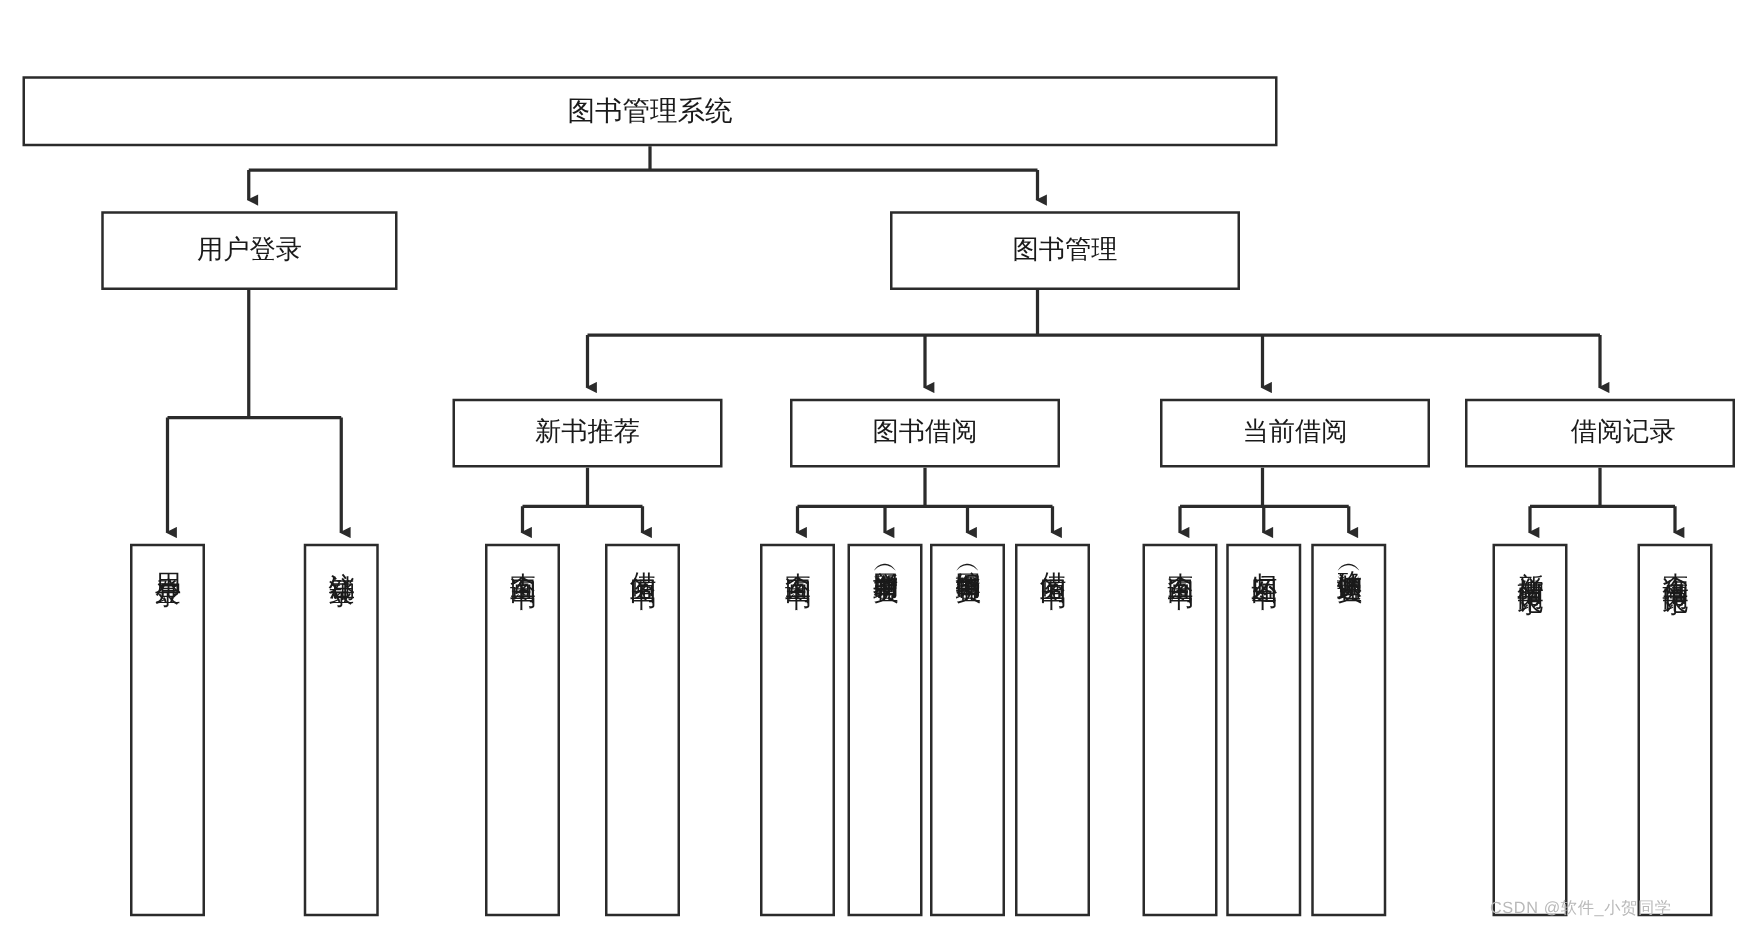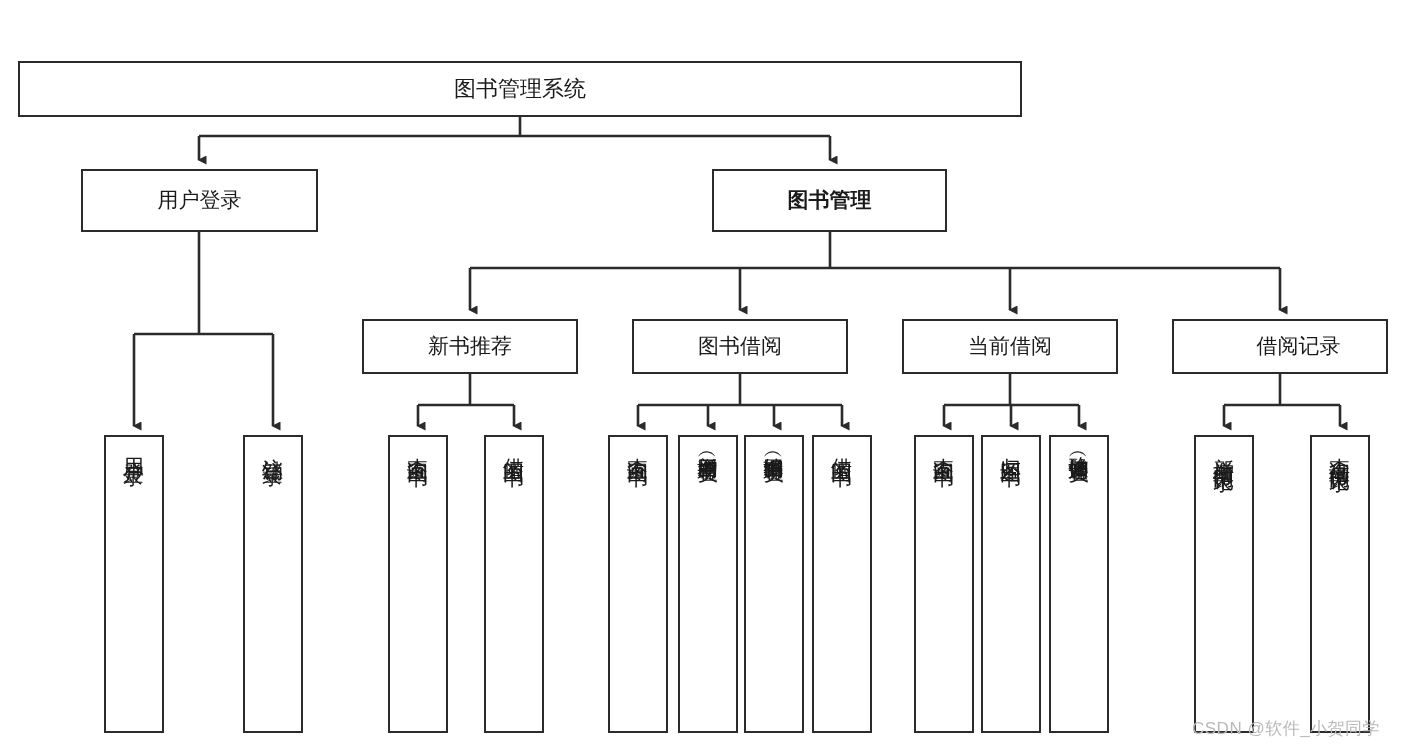--- a/index.html
+++ b/index.html
@@ -61,21 +61,21 @@
     line-height: 1;
     white-space: nowrap;
   }
   .node.v.tall .label {
     font-size: 20px;
     letter-spacing: 1px;
   }
   .watermark {
     position: absolute;
     color: #b9b9b9;
-    font-size: 17px;
+    font-size: 13px;
     letter-spacing: 0.5px;
     white-space: nowrap;
     user-select: none;
   }
 </style>
 </head>
 <body>
 
 <div id="canvas">
 
@@ -143,31 +143,31 @@
     </g>
   </svg>
 
   <div class="node h root" style="left:18px; top:13px; width:1004px; height:56px;margin-top:48px;">
     <span class="label">图书管理系统</span>
   </div>
 
   <div class="node h" style="left:81px; top:169px; width:237px; height:63px;">
     <span class="label">用户登录</span>
   </div>
-  <div class="node h" style="left:712px; top:169px; width:235px; height:63px;font-weight:bold;">
+  <div class="node h" style="left:712px; top:169px; width:280px; height:63px;">
     <span class="label">图书管理</span>
   </div>
 
   <div class="node h" style="left:632px; top:319px; width:216px; height:55px;">
     <span class="label">图书借阅</span>
   </div>
   <div class="node h" style="left:362px; top:319px; width:216px; height:55px;">
     <span class="label">新书推荐</span>
   </div>
-  <div class="node h" style="left:902px; top:319px; width:216px; height:55px;">
+  <div class="node h" style="left:928px; top:319px; width:216px; height:55px;">
     <span class="label">当前借阅</span>
   </div>
   <div class="node h" style="left:1172px; top:319px; width:216px; height:55px;padding-left:37px;">
     <span class="label">借阅记录</span>
   </div>
 
   <div class="node v" style="left:104px; top:435px; width:60px; height:298px;">
     <span class="label">用户登录</span>
   </div>
   <div class="node v" style="left:243px; top:435px; width:60px; height:298px;">

